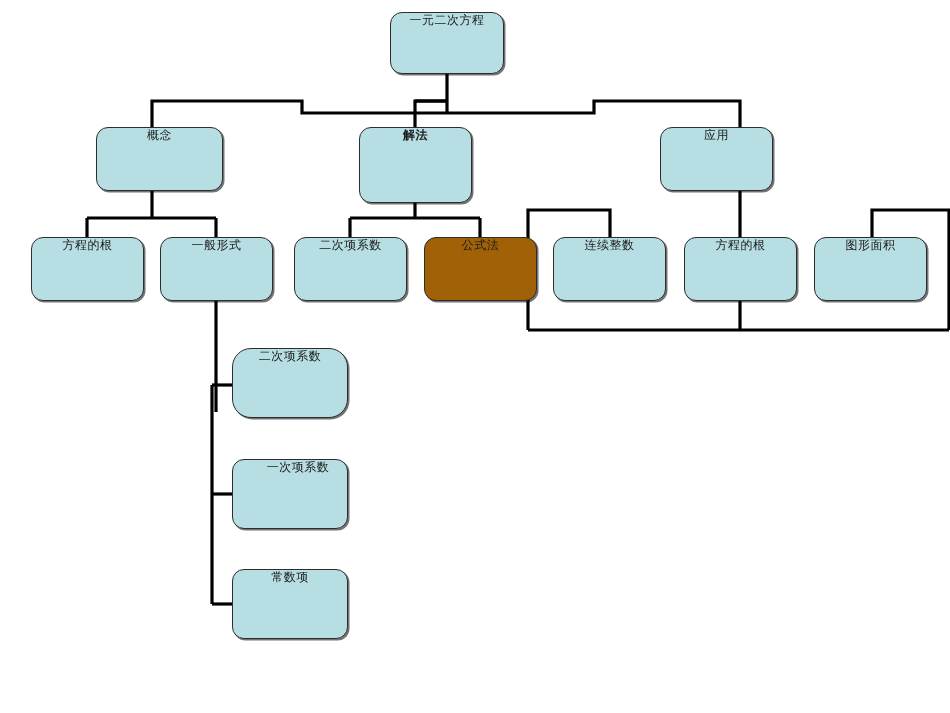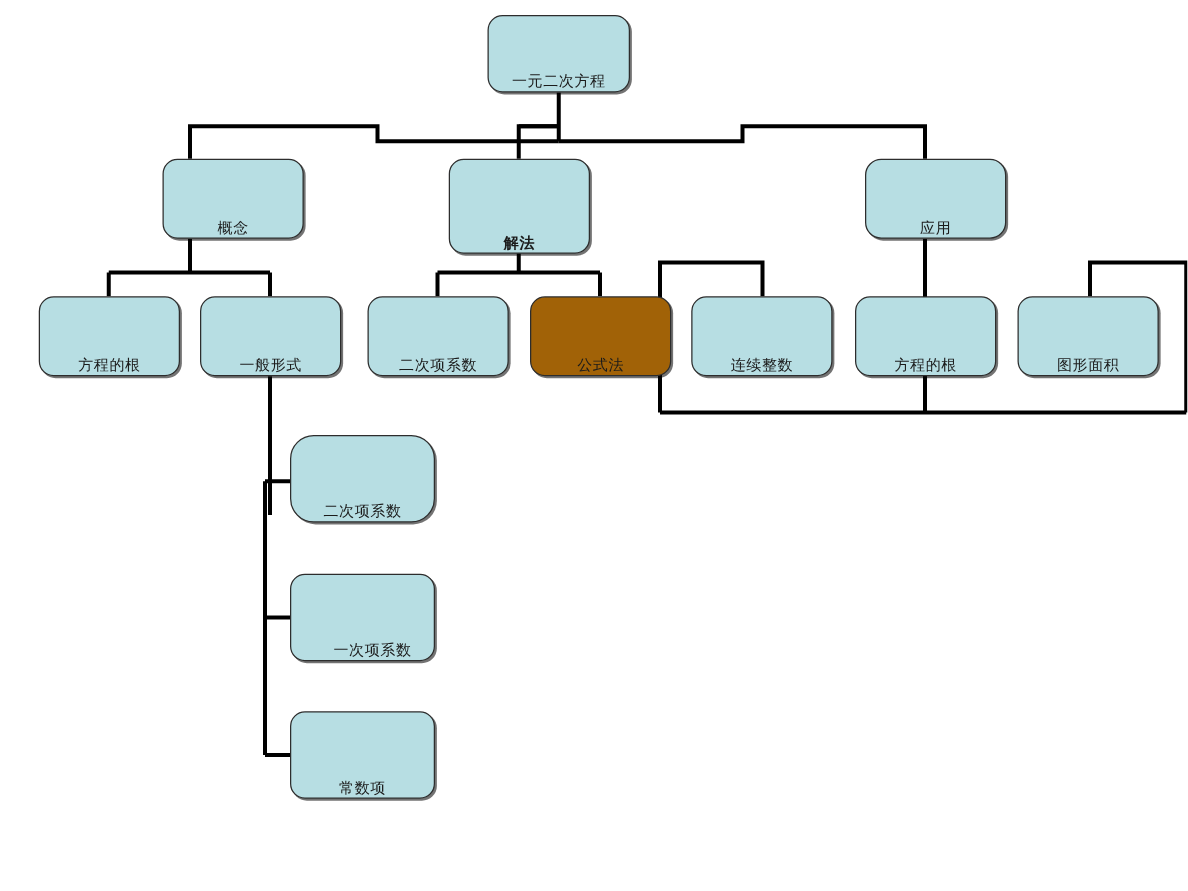--- a/index.html
+++ b/index.html
@@ -26,21 +26,21 @@
     height: 713px;
     pointer-events: none;
   }
   .node {
     position: absolute;
     box-sizing: border-box;
     background: #b7dee3;
     border: 1px solid #2d2d2d;
     border-radius: 12px;
     display: flex;
-    align-items: flex-end;
+    align-items: flex-start;
     justify-content: center;
     text-align: center;
     color: #1b1b1b;
     font-size: 12px;
     line-height: 1.25;
     letter-spacing: 0.5px;
     box-shadow: 1.5px 1.5px 0 rgba(0,0,0,0.55);
     z-index: 2;
   }
   .node .node-label {
@@ -88,27 +88,27 @@
       <path d="M212,494 L232,494"></path>
       <path d="M212,604 L232,604"></path>
 
     </g>
   </svg>
 
   <div id="node-layer">
       <div class="node" style="left: 390px; top: 12px; width: 114px; height: 62px; background: rgb(183, 222, 227); border-color: rgb(45, 45, 45);">
         <span class="node-label">一元二次方程</span>
       </div>
-      <div class="node" style="left: 96px; top: 127px; width: 113px; height: 64px; background: rgb(183, 222, 227); border-color: rgb(45, 45, 45); margin-left: 34px;">
+      <div class="node" style="left: 96px; top: 127px; width: 127px; height: 64px; background: rgb(183, 222, 227); border-color: rgb(45, 45, 45);">
         <span class="node-label">概念</span>
       </div>
       <div class="node" style="left: 359px; top: 127px; width: 113px; height: 76px; background: rgb(183, 222, 227); border-color: rgb(45, 45, 45); font-weight: bold;">
         <span class="node-label">解法</span>
       </div>
-      <div class="node" style="left: 692px; top: 127px; width: 113px; height: 64px; background: rgb(183, 222, 227); border-color: rgb(45, 45, 45); border-radius: 13px;">
+      <div class="node" style="left: 660px; top: 127px; width: 113px; height: 64px; background: rgb(183, 222, 227); border-color: rgb(45, 45, 45);">
         <span class="node-label">应用</span>
       </div>
       <div class="node" style="left: 31px; top: 237px; width: 113px; height: 64px; background: rgb(183, 222, 227); border-color: rgb(45, 45, 45);">
         <span class="node-label">方程的根</span>
       </div>
       <div class="node" style="left: 160px; top: 237px; width: 113px; height: 64px; background: rgb(183, 222, 227); border-color: rgb(45, 45, 45);">
         <span class="node-label">一般形式</span>
       </div>
       <div class="node" style="left: 294px; top: 237px; width: 113px; height: 64px; background: rgb(183, 222, 227); border-color: rgb(45, 45, 45);">
         <span class="node-label">二次项系数</span>

